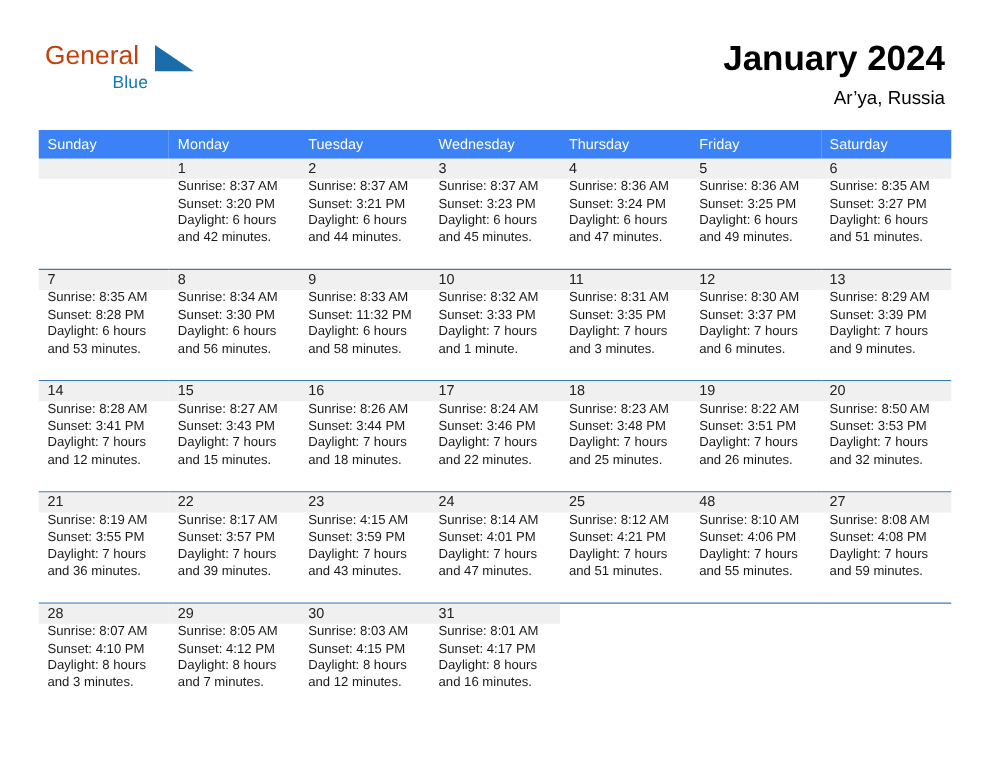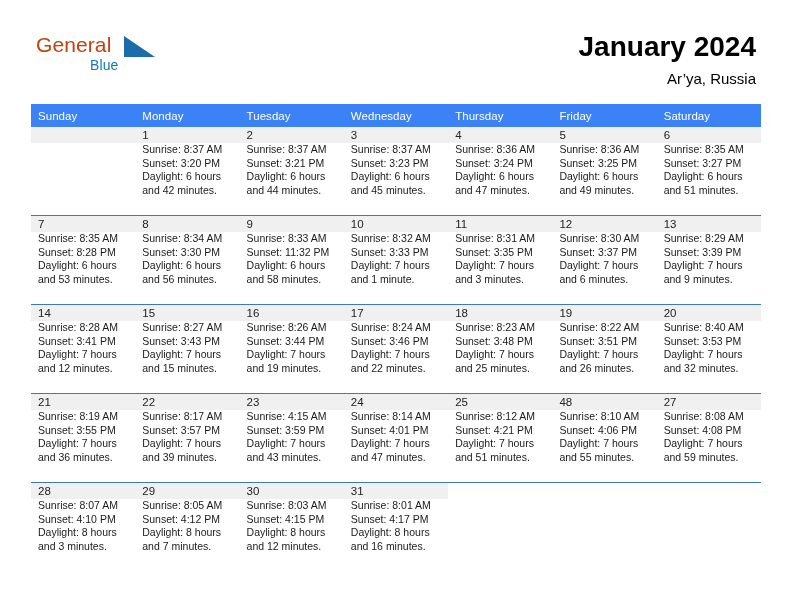--- a/index.html
+++ b/index.html
@@ -357,21 +357,21 @@
               </div>
             </div>
           </td>
           <td>
             <div class="cell">
               <div class="daynum-band">16</div>
               <div class="details">
                 <div>Sunrise: 8:26 AM</div>
                 <div>Sunset: 3:44 PM</div>
                 <div>Daylight: 7 hours</div>
-                <div>and 19 minutes.</div>
+                <div>and 18 minutes.</div>
               </div>
             </div>
           </td>
           <td>
             <div class="cell">
               <div class="daynum-band">17</div>
               <div class="details">
                 <div>Sunrise: 8:24 AM</div>
                 <div>Sunset: 3:46 PM</div>
                 <div>Daylight: 7 hours</div>
@@ -398,21 +398,21 @@
                 <div>Sunset: 3:51 PM</div>
                 <div>Daylight: 7 hours</div>
                 <div>and 26 minutes.</div>
               </div>
             </div>
           </td>
           <td>
             <div class="cell">
               <div class="daynum-band">20</div>
               <div class="details">
-                <div>Sunrise: 8:40 AM</div>
+                <div>Sunrise: 8:50 AM</div>
                 <div>Sunset: 3:53 PM</div>
                 <div>Daylight: 7 hours</div>
                 <div>and 32 minutes.</div>
               </div>
             </div>
           </td>
         </tr>
         <tr class="weekrow">
           <td>
             <div class="cell">

